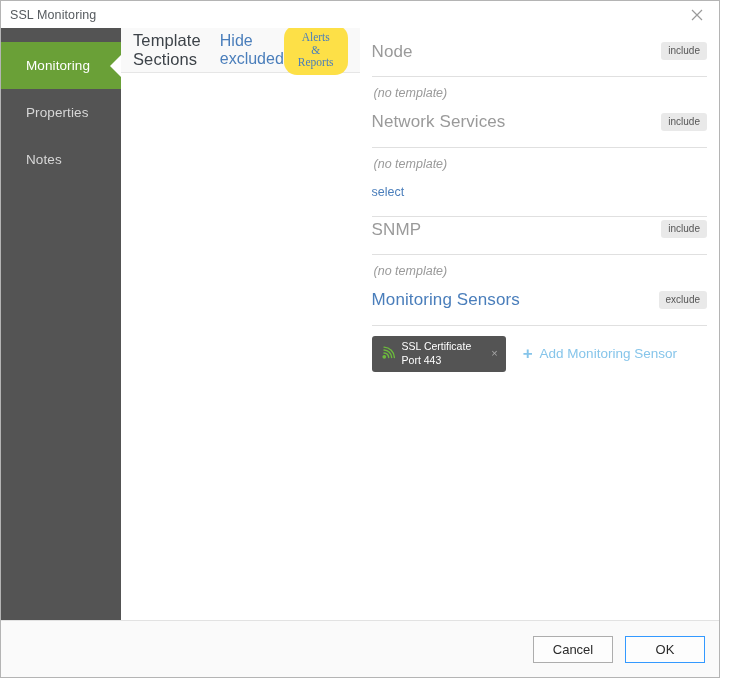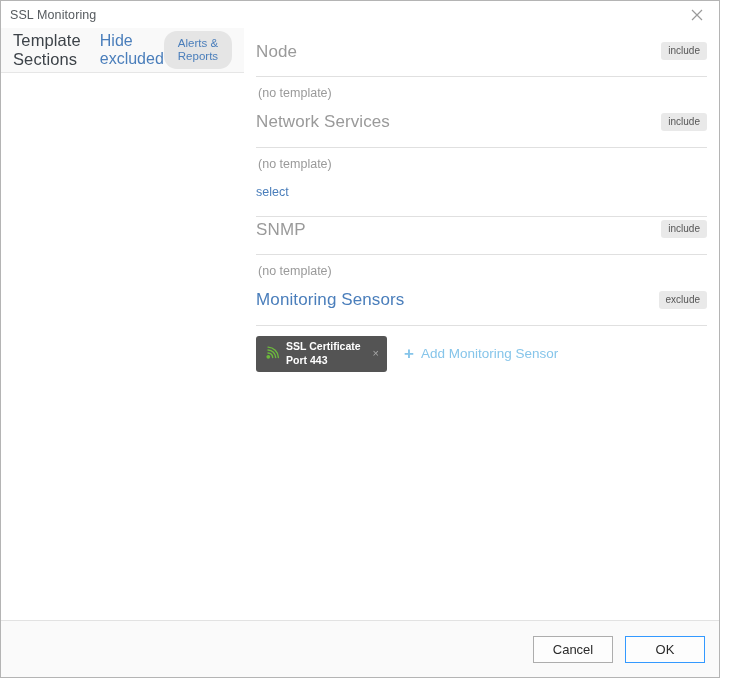--- a/index.html
+++ b/index.html
@@ -114,28 +114,28 @@
     letter-spacing: 0.1px;
   }
   .header-link {
     font-size: 16px;
     color: #4a7ebb;
     margin-left: 19px;
     cursor: pointer;
   }
   .header-spacer { flex: 1 1 auto; }
   .pill-btn {
-    background: #e5e5e5;
+    background: #fde047;
     color: #4a7ebb;
     font-size: 11.5px;
     border-radius: 13px;
     padding: 6px 14px 6px 14px;
     cursor: pointer;
     border: none;
-    font-family: Liberation Sans, sans-serif;
+    font-family: Liberation Serif, serif;
     line-height: 1.1;
   }
 
   .sections {
     flex: 1 1 auto;
     padding: 14px 12px 0 12px;
     overflow: hidden;
   }
 
   .section { margin-bottom: 3px; }
@@ -169,20 +169,21 @@
   .action-link {
     color: #4a7ebb;
     font-size: 12.5px;
     cursor: pointer;
     margin-bottom: 3px;
   }
 
   .section-note {
     font-size: 12.5px;
     color: #9a9a9a;
+    font-style: italic;
     padding: 9px 0 9px 2px;
   }
   .section-note.indented { padding-left: 10px; }
 
   
   .sensor-row {
     display: flex;
     align-items: center;
     padding-top: 10px;
   }
@@ -201,22 +202,21 @@
     display: flex;
     align-items: center;
     justify-content: center;
     margin-right: 5px;
   }
   .sensor-labels {
     display: flex;
     flex-direction: column;
     justify-content: center;
     line-height: 1.25;
-    margin-right: 8px;
-    font-weight: bold;
+    margin-right: 16px;
   }
   .sensor-name { font-size: 10.5px; color: #ffffff; }
   .sensor-sub  { font-size: 10.5px; color: #ffffff; }
   .sensor-close {
     color: #a8a8a8;
     font-size: 11px;
     cursor: pointer;
     padding: 0 4px;
     line-height: 1;
   }
@@ -270,20 +270,32 @@
     <span class="titlebar-text">SSL Monitoring</span>
     <div class="close-btn">
       <svg width="12" height="12" viewBox="0 0 12 12" aria-hidden="true">
         <path d="M1 1 L11 11 M11 1 L1 11" stroke="#9a9a9a" stroke-width="1.2" fill="none"></path>
       </svg>
     </div>
   </div>
 
   <div class="body">
 
+    <div class="sidebar">
+      <div class="nav-item active">
+        <span>Monitoring</span>
+        <span class="notch"></span>
+      </div>
+      <div class="nav-item">
+        <span>Properties</span>
+      </div>
+      <div class="nav-item">
+        <span>Notes</span>
+      </div>
+    </div>
 
     <div class="content">
 
       <div class="content-header">
         <span class="header-title">Template Sections</span>
         <span class="header-link">Hide excluded</span>
         <span class="header-spacer"></span>
         <button class="pill-btn">Alerts &amp; Reports</button>
       </div>
 

